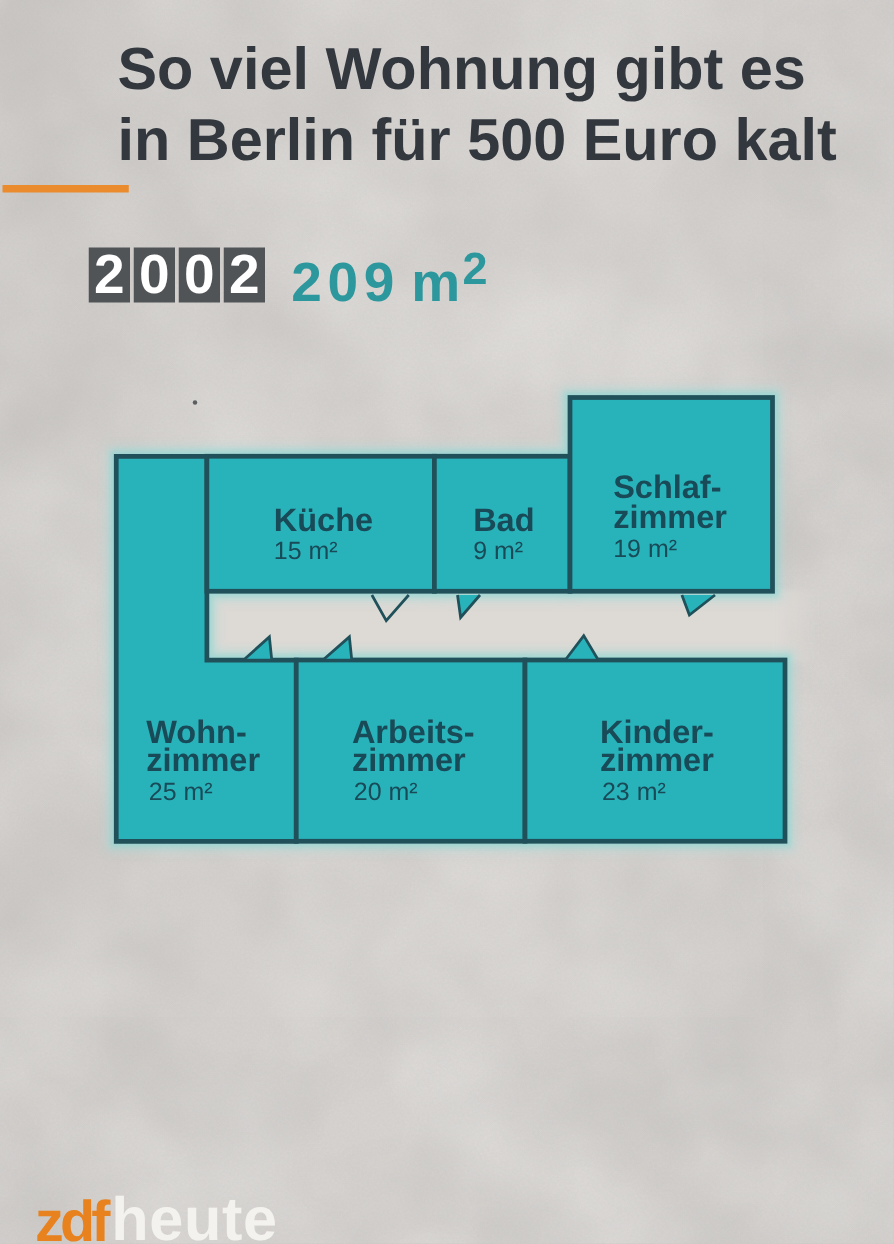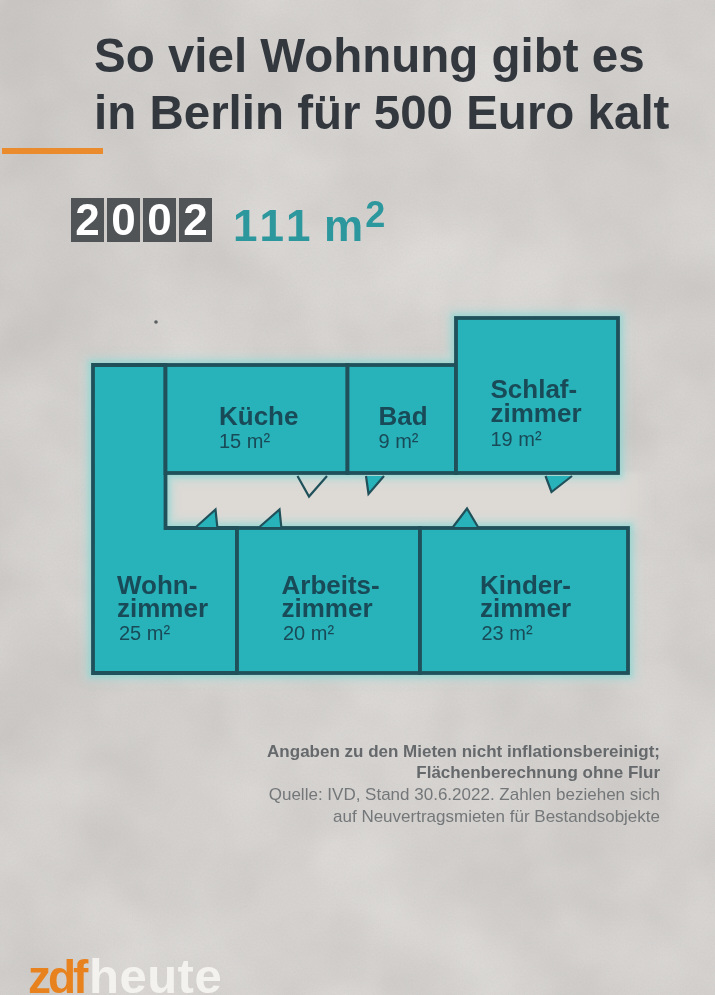--- a/index.html
+++ b/index.html
@@ -39,21 +39,21 @@
 
   <div style="width:33px;height:44.5px;background:#515457;color:#ffffff;font-weight:bold;font-size:44px;line-height:44.5px;text-align:center;letter-spacing:-1px;">2</div>
 
   <div style="width:33px;height:44.5px;background:#515457;color:#ffffff;font-weight:bold;font-size:44px;line-height:44.5px;text-align:center;letter-spacing:-1px;">0</div>
 
   <div style="width:33px;height:44.5px;background:#515457;color:#ffffff;font-weight:bold;font-size:44px;line-height:44.5px;text-align:center;letter-spacing:-1px;">0</div>
 
   <div style="width:33px;height:44.5px;background:#515457;color:#ffffff;font-weight:bold;font-size:44px;line-height:44.5px;text-align:center;letter-spacing:-1px;">2</div>
 </div>
 
-<div class="abs" style="left:233px;top:193px;filter:blur(0.3px);font-size:44px;line-height:44px;font-weight:bold;color:#2c979c;"><span style="letter-spacing:4.5px;">111</span><span style="margin-left:9px;">m</span><span style="font-size:36px;vertical-align:14px;margin-left:2px;">2</span></div>
+<div class="abs" style="left:233px;top:193px;filter:blur(0.3px);font-size:44px;line-height:44px;font-weight:bold;color:#2c979c;"><span style="letter-spacing:4.5px;">209</span><span style="margin-left:9px;">m</span><span style="font-size:36px;vertical-align:14px;margin-left:2px;">2</span></div>
 
 <svg class="abs" style="left:0;top:0;filter:blur(0.35px);" width="715" height="995" viewBox="0 0 715 995">
   <defs>
     <filter id="soft" x="-20%" y="-20%" width="140%" height="140%">
       <feGaussianBlur stdDeviation="4"></feGaussianBlur>
     </filter>
     <filter id="soft2" x="-20%" y="-20%" width="140%" height="140%">
       <feGaussianBlur stdDeviation="2.2"></feGaussianBlur>
     </filter>
     <linearGradient id="corr" x1="0" y1="0" x2="1" y2="0">
@@ -125,19 +125,18 @@
   <text x="281.5" y="594" font-size="26" font-weight="bold" fill="#194a57">Arbeits-</text>
   <text x="281.5" y="617" font-size="26" font-weight="bold" fill="#194a57">zimmer</text>
   <text x="283" y="640" font-size="20" fill="#194a57">20 m²</text>
 
   <text x="480" y="594" font-size="26" font-weight="bold" fill="#194a57">Kinder-</text>
   <text x="480" y="617" font-size="26" font-weight="bold" fill="#194a57">zimmer</text>
   <text x="481.5" y="640" font-size="20" fill="#194a57">23 m²</text>
 </svg>
 
 <div class="abs" style="right:55px;top:740.5px;filter:blur(0.25px);text-align:right;font-size:17px;line-height:21.8px;color:#66696c;">
-  <b>Angaben zu den Mieten nicht inflationsbereinigt;<br>Flächenberechnung ohne Flur</b><br>
-  <span style="color:#747779;">Quelle: IVD, Stand 30.6.2022. Zahlen beziehen sich<br>auf Neuvertragsmieten für Bestandsobjekte</span>
+  <br>
 </div>
 
 <div class="abs" style="left:28px;top:948px;filter:blur(0.3px);font-size:46px;font-weight:bold;line-height:58px;color:#e8821f;letter-spacing:-3px;white-space:nowrap;">zdf</div>
 
 <div class="abs" style="left:89px;top:947px;filter:blur(0.3px);font-size:49px;font-weight:bold;line-height:58px;color:#f4f2ef;letter-spacing:0.5px;white-space:nowrap;">heute</div>
 
 </body></html>

